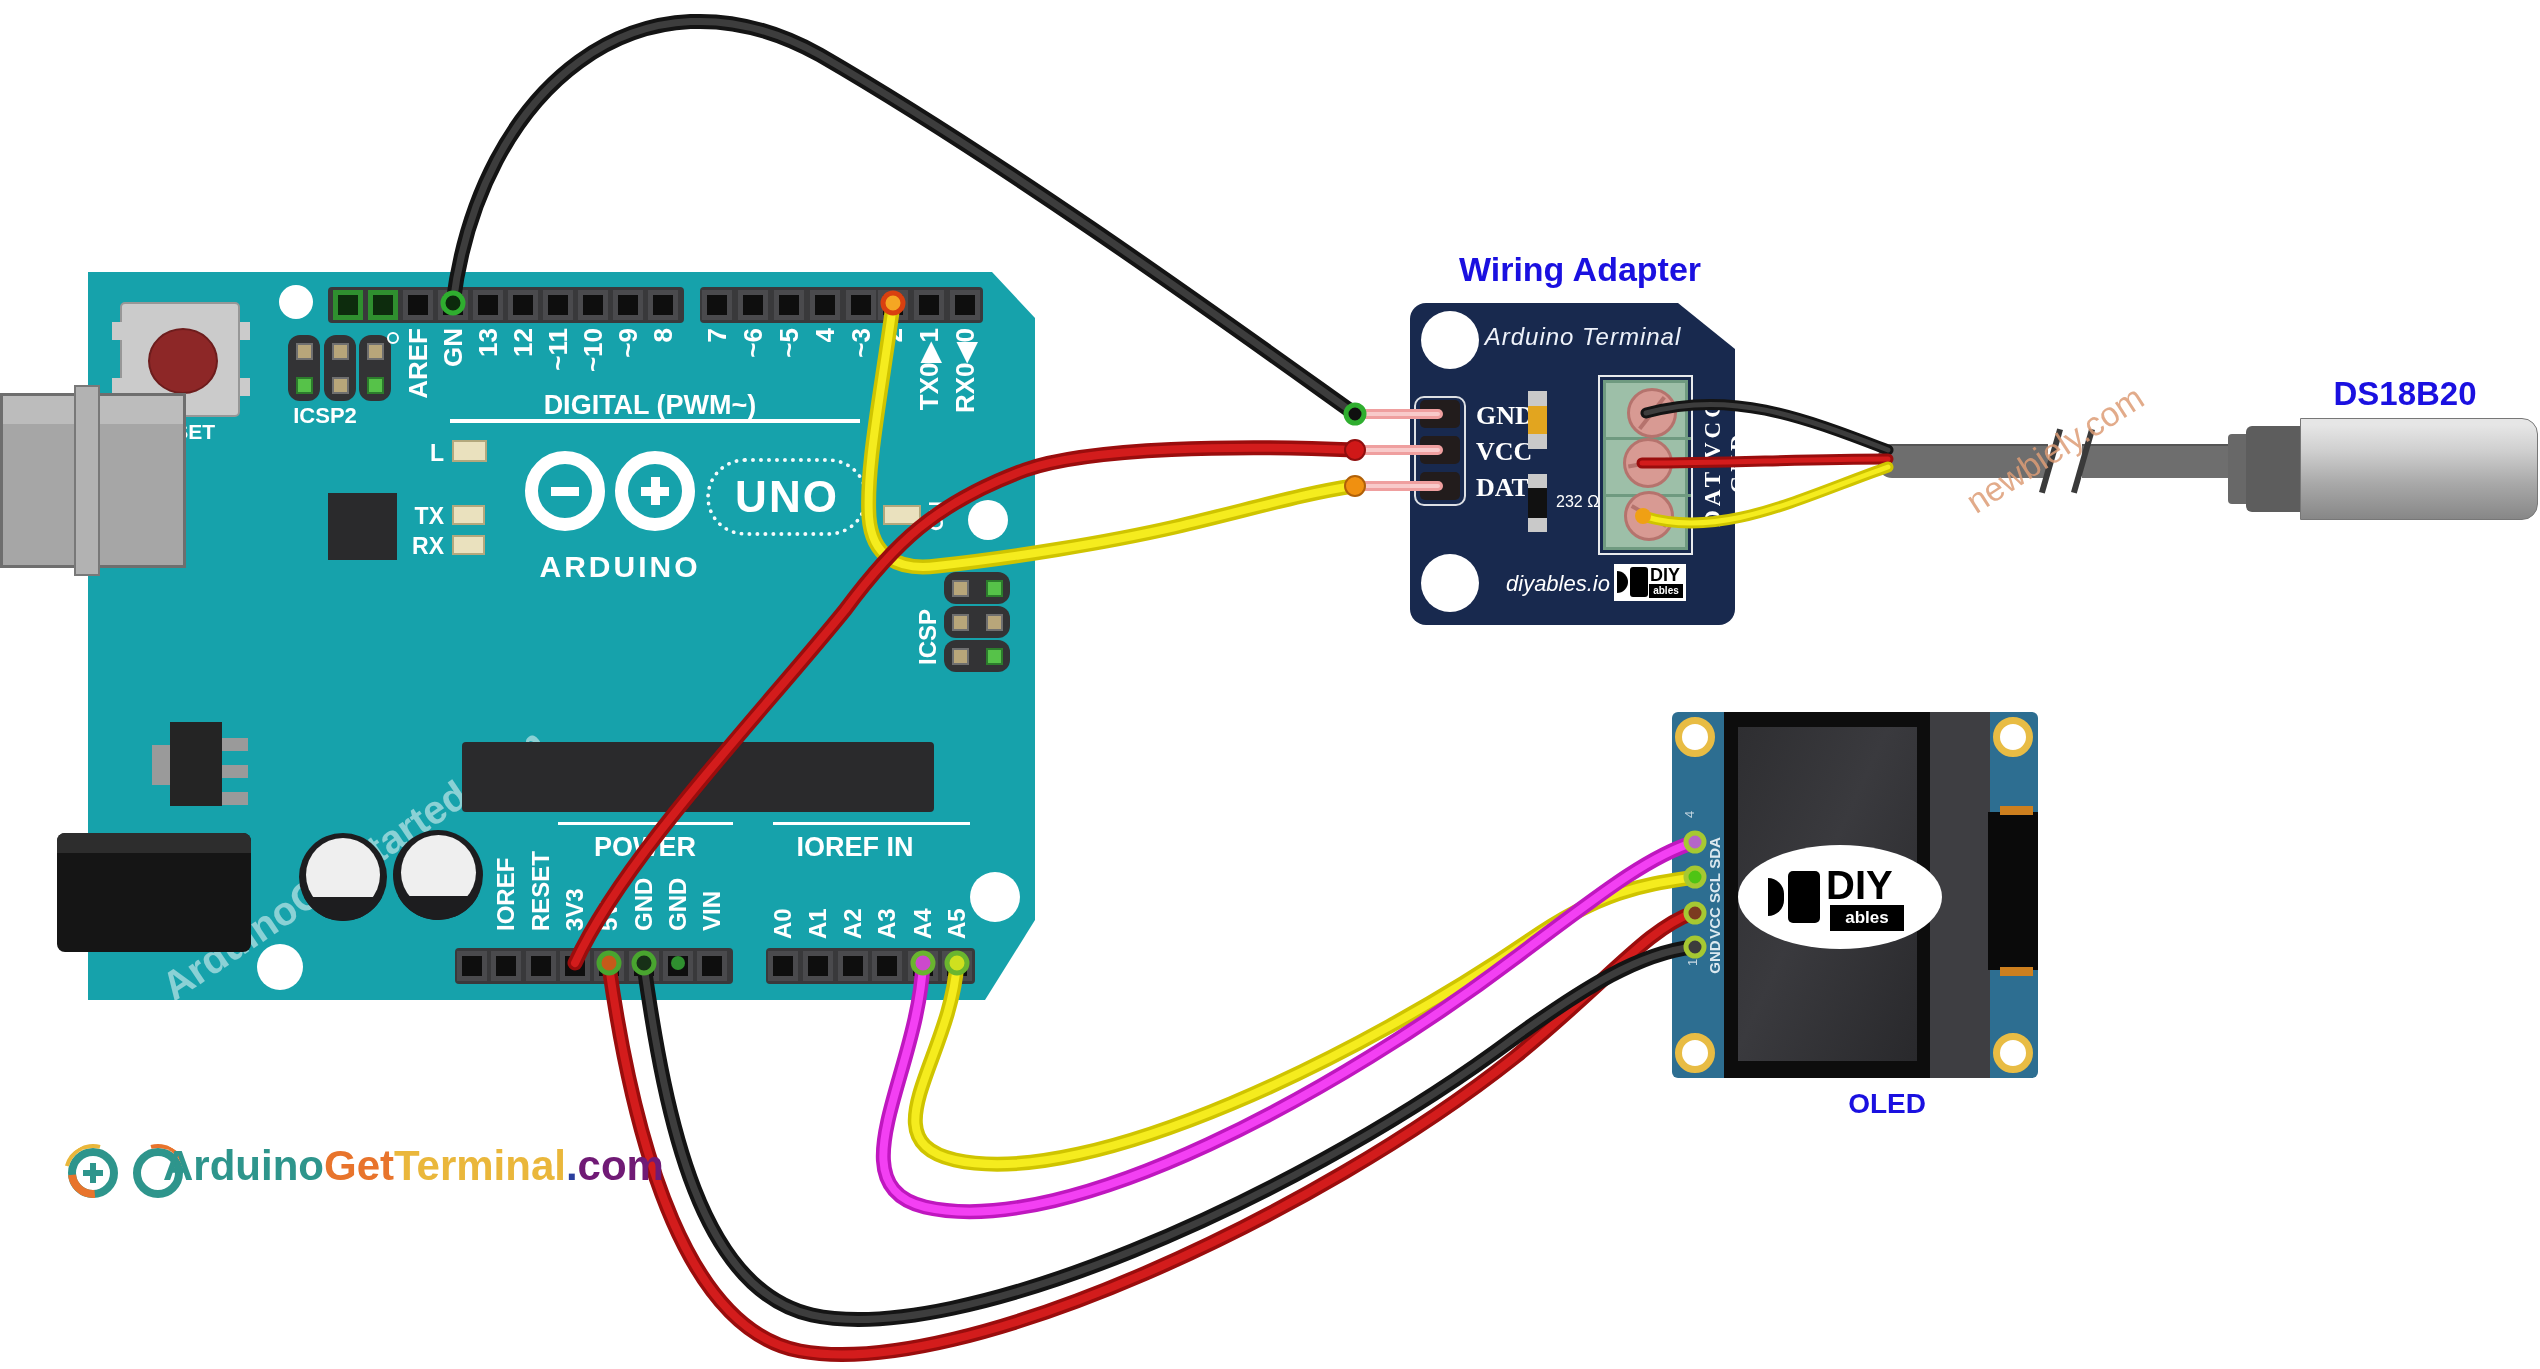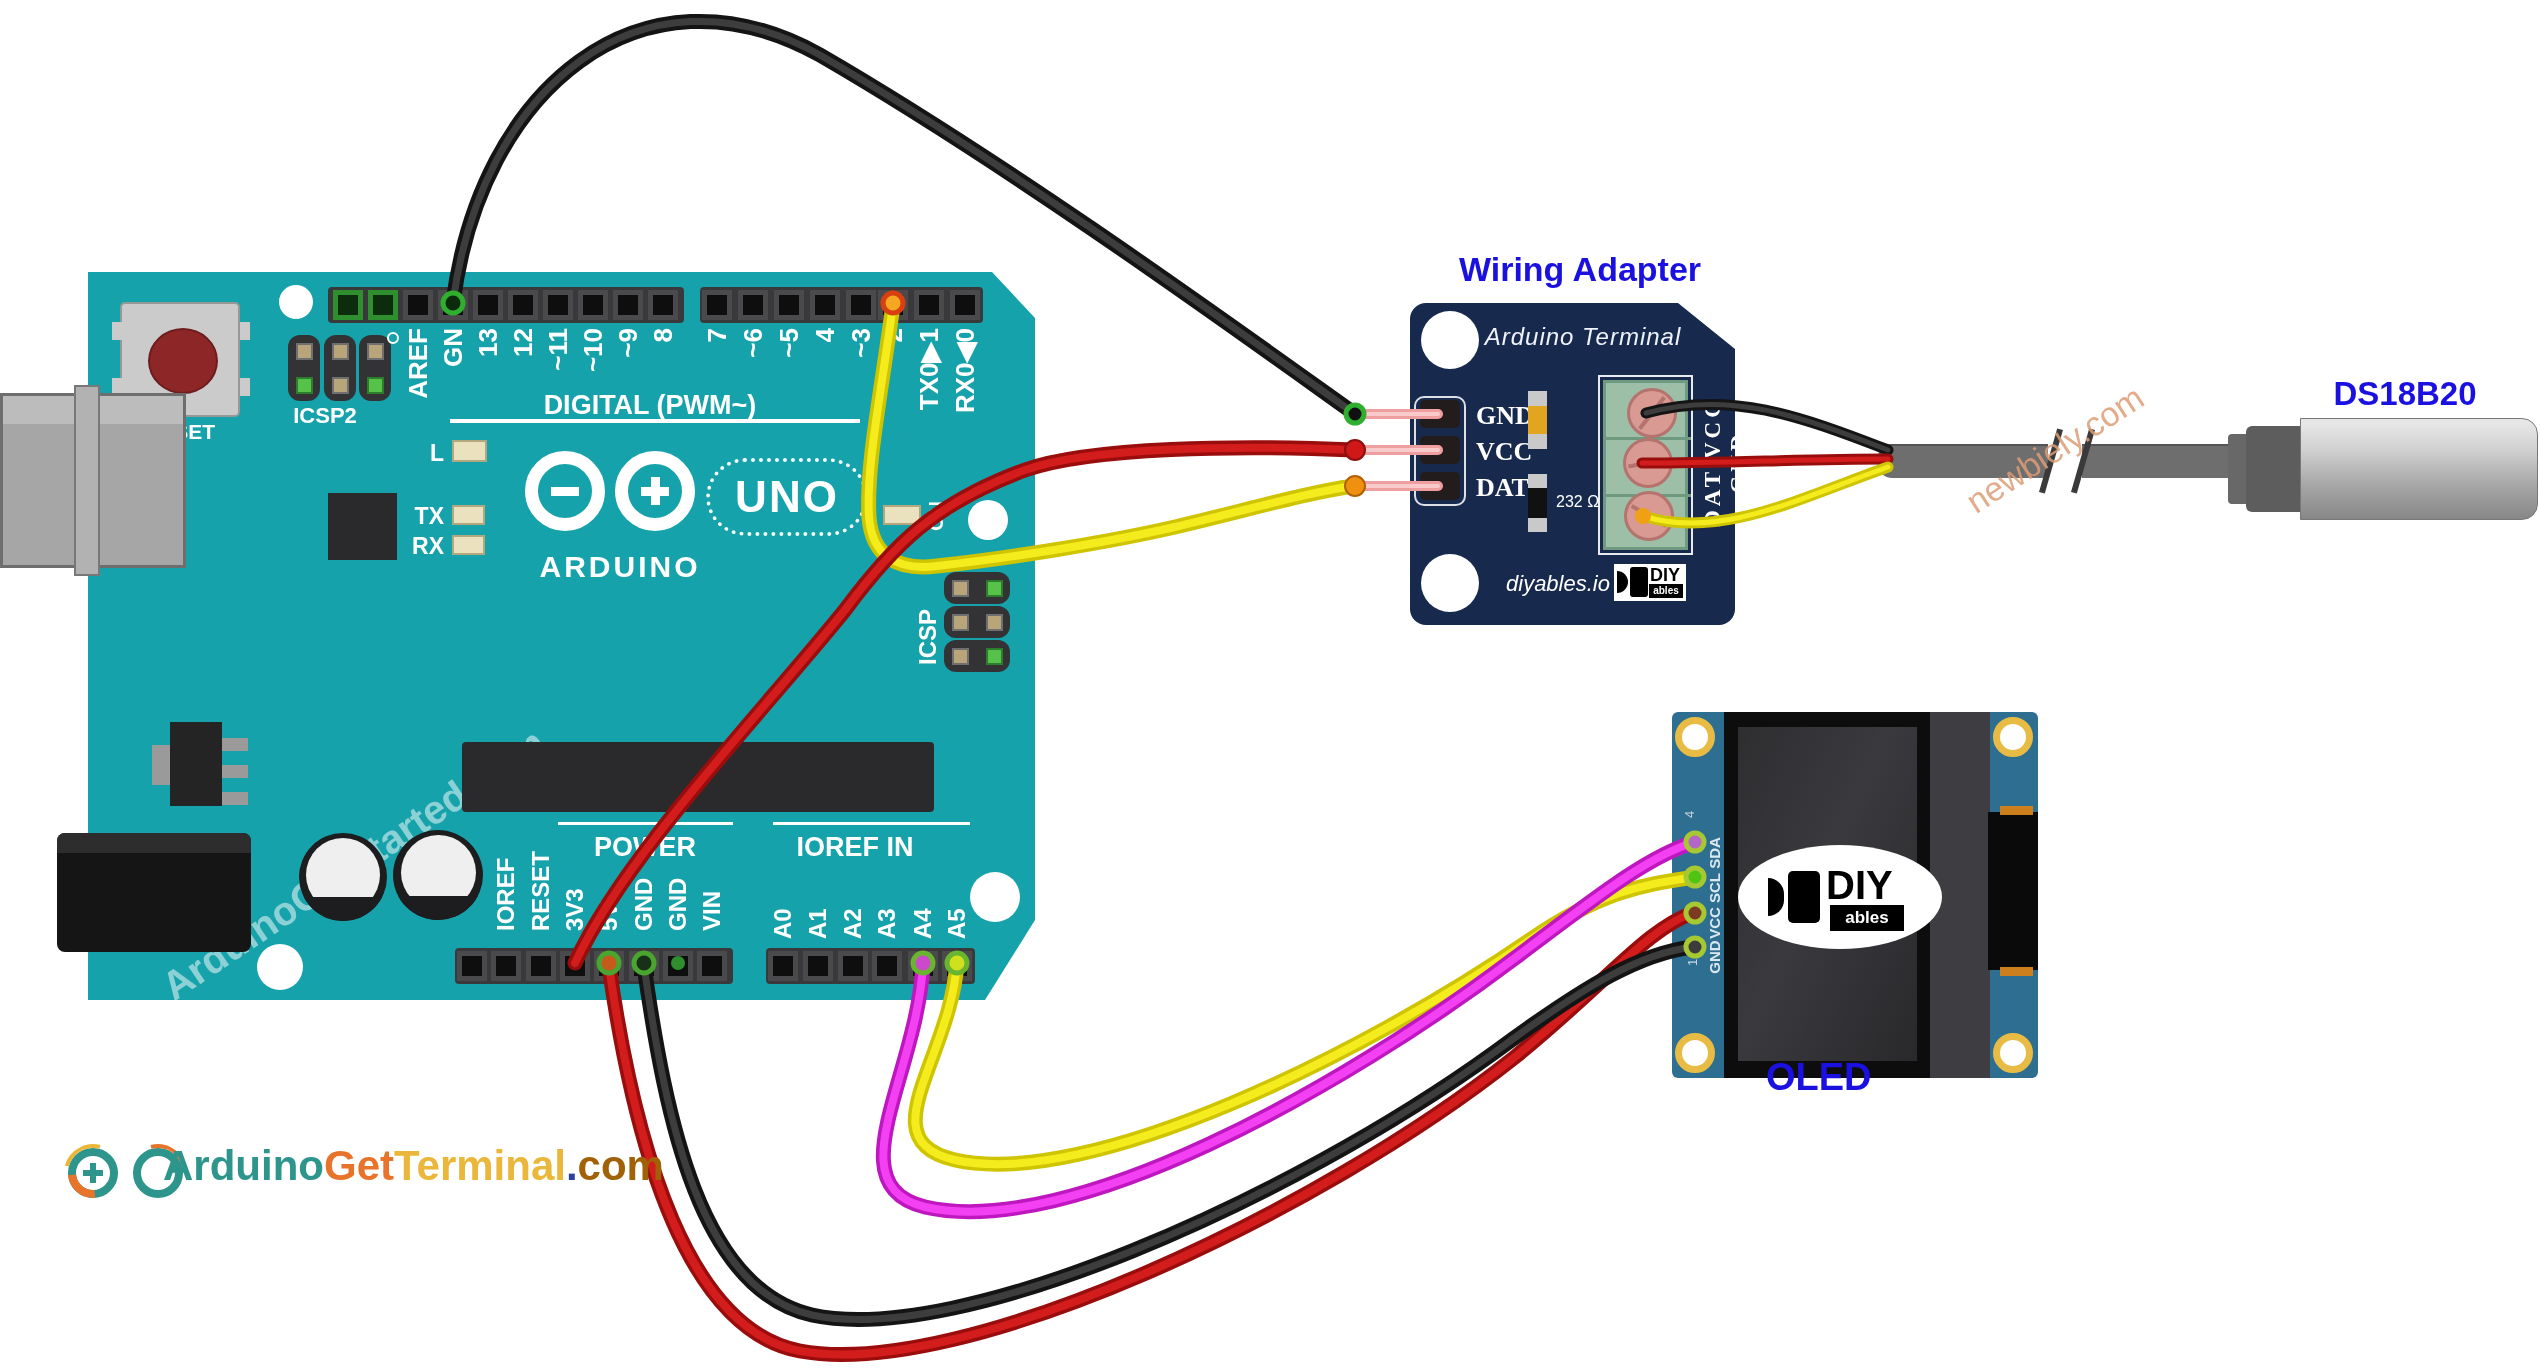--- a/index.html
+++ b/index.html
@@ -301,21 +301,21 @@
       <div class="abs" style="left:92px;top:60px;width:74px;height:26px;background:#000;color:#fff;font-weight:bold;font-size:17px;text-align:center;line-height:26px;">ables</div>
     </div>
 
     <div class="abs" style="left:14px;top:95px;color:#c8d8e2;font-size:13px;transform:rotate(-90deg);">4</div>
     <div class="vlab" style="left:8px;top:128px;width:70px;text-align:center;font-size:15px;color:#dbe8ef;">SDA</div>
     <div class="vlab" style="left:8px;top:163px;width:70px;text-align:center;font-size:15px;color:#dbe8ef;">SCL</div>
     <div class="vlab" style="left:8px;top:198px;width:70px;text-align:center;font-size:15px;color:#dbe8ef;">VCC</div>
     <div class="vlab" style="left:8px;top:232px;width:70px;text-align:center;font-size:15px;color:#dbe8ef;">GND</div>
     <div class="abs" style="left:17px;top:243px;color:#c8d8e2;font-size:13px;transform:rotate(-90deg);">1</div>
   </div>
-  <div class="abs blue" style="left:1766px;top:1056px;width:160px;text-align:left;font-size:38px;">OLED</div>
+  <div class="abs blue" style="left:1766px;top:1088px;width:160px;text-align:right;font-size:28px;">OLED</div>
 
   <svg width="2540" height="1369" viewBox="0 0 2540 1369">
 
     <g>
       <path class="np" d="M1356 414 H1438" stroke="#ef9f9f" stroke-width="10"></path>
       <path class="np" d="M1356 450 H1438" stroke="#ef9f9f" stroke-width="10"></path>
       <path class="np" d="M1356 486 H1438" stroke="#ef9f9f" stroke-width="10"></path>
       <path class="np" d="M1356 414 H1438" stroke="#f8caca" stroke-width="4"></path>
       <path class="np" d="M1356 450 H1438" stroke="#f8caca" stroke-width="4"></path>
       <path class="np" d="M1356 486 H1438" stroke="#f8caca" stroke-width="4"></path>
@@ -388,17 +388,17 @@
 
   <div class="abs" style="left:55px;top:1128px;width:480px;height:110px;">
     <div class="abs" style="left:13px;top:20px;width:50px;height:50px;border:8px solid #2e958c;border-radius:50%;box-sizing:border-box;"></div>
     <div class="abs" style="left:13px;top:20px;width:50px;height:50px;border:8px solid transparent;border-bottom-color:#e8742c;border-radius:50%;box-sizing:border-box;transform:rotate(40deg);"></div>
     <div class="abs" style="left:9px;top:16px;width:58px;height:58px;border:4px solid transparent;border-top-color:#eab73b;border-radius:50%;box-sizing:border-box;transform:rotate(-30deg);"></div>
     <div class="abs" style="left:28px;top:42px;width:20px;height:6px;background:#2e958c;"></div>
     <div class="abs" style="left:35px;top:35px;width:6px;height:20px;background:#2e958c;"></div>
     <div class="abs" style="left:78px;top:20px;width:50px;height:50px;border:8px solid #2e958c;border-radius:50%;box-sizing:border-box;"></div>
     <div class="abs" style="left:74px;top:16px;width:58px;height:58px;border:4px solid transparent;border-top-color:#e8742c;border-radius:50%;box-sizing:border-box;transform:rotate(30deg);"></div>
     <div class="abs" style="left:108px;top:14px;font-weight:bold;font-size:42px;white-space:nowrap;">
-      <span style="color:#2e958c;">Arduino</span><span style="color:#e8742c;">Get</span><span style="color:#eab73b;">Terminal</span><span style="color:#2b3f9e;">.</span><span style="color:#a16207;">com</span>
+      <span style="color:#2e958c;">Arduino</span><span style="color:#e8742c;">Get</span><span style="color:#eab73b;">Terminal</span><span style="color:#2b3f9e;">.</span><span style="color:#701a75;">com</span>
     </div>
   </div>
 
 </div>
 
 </body></html>

